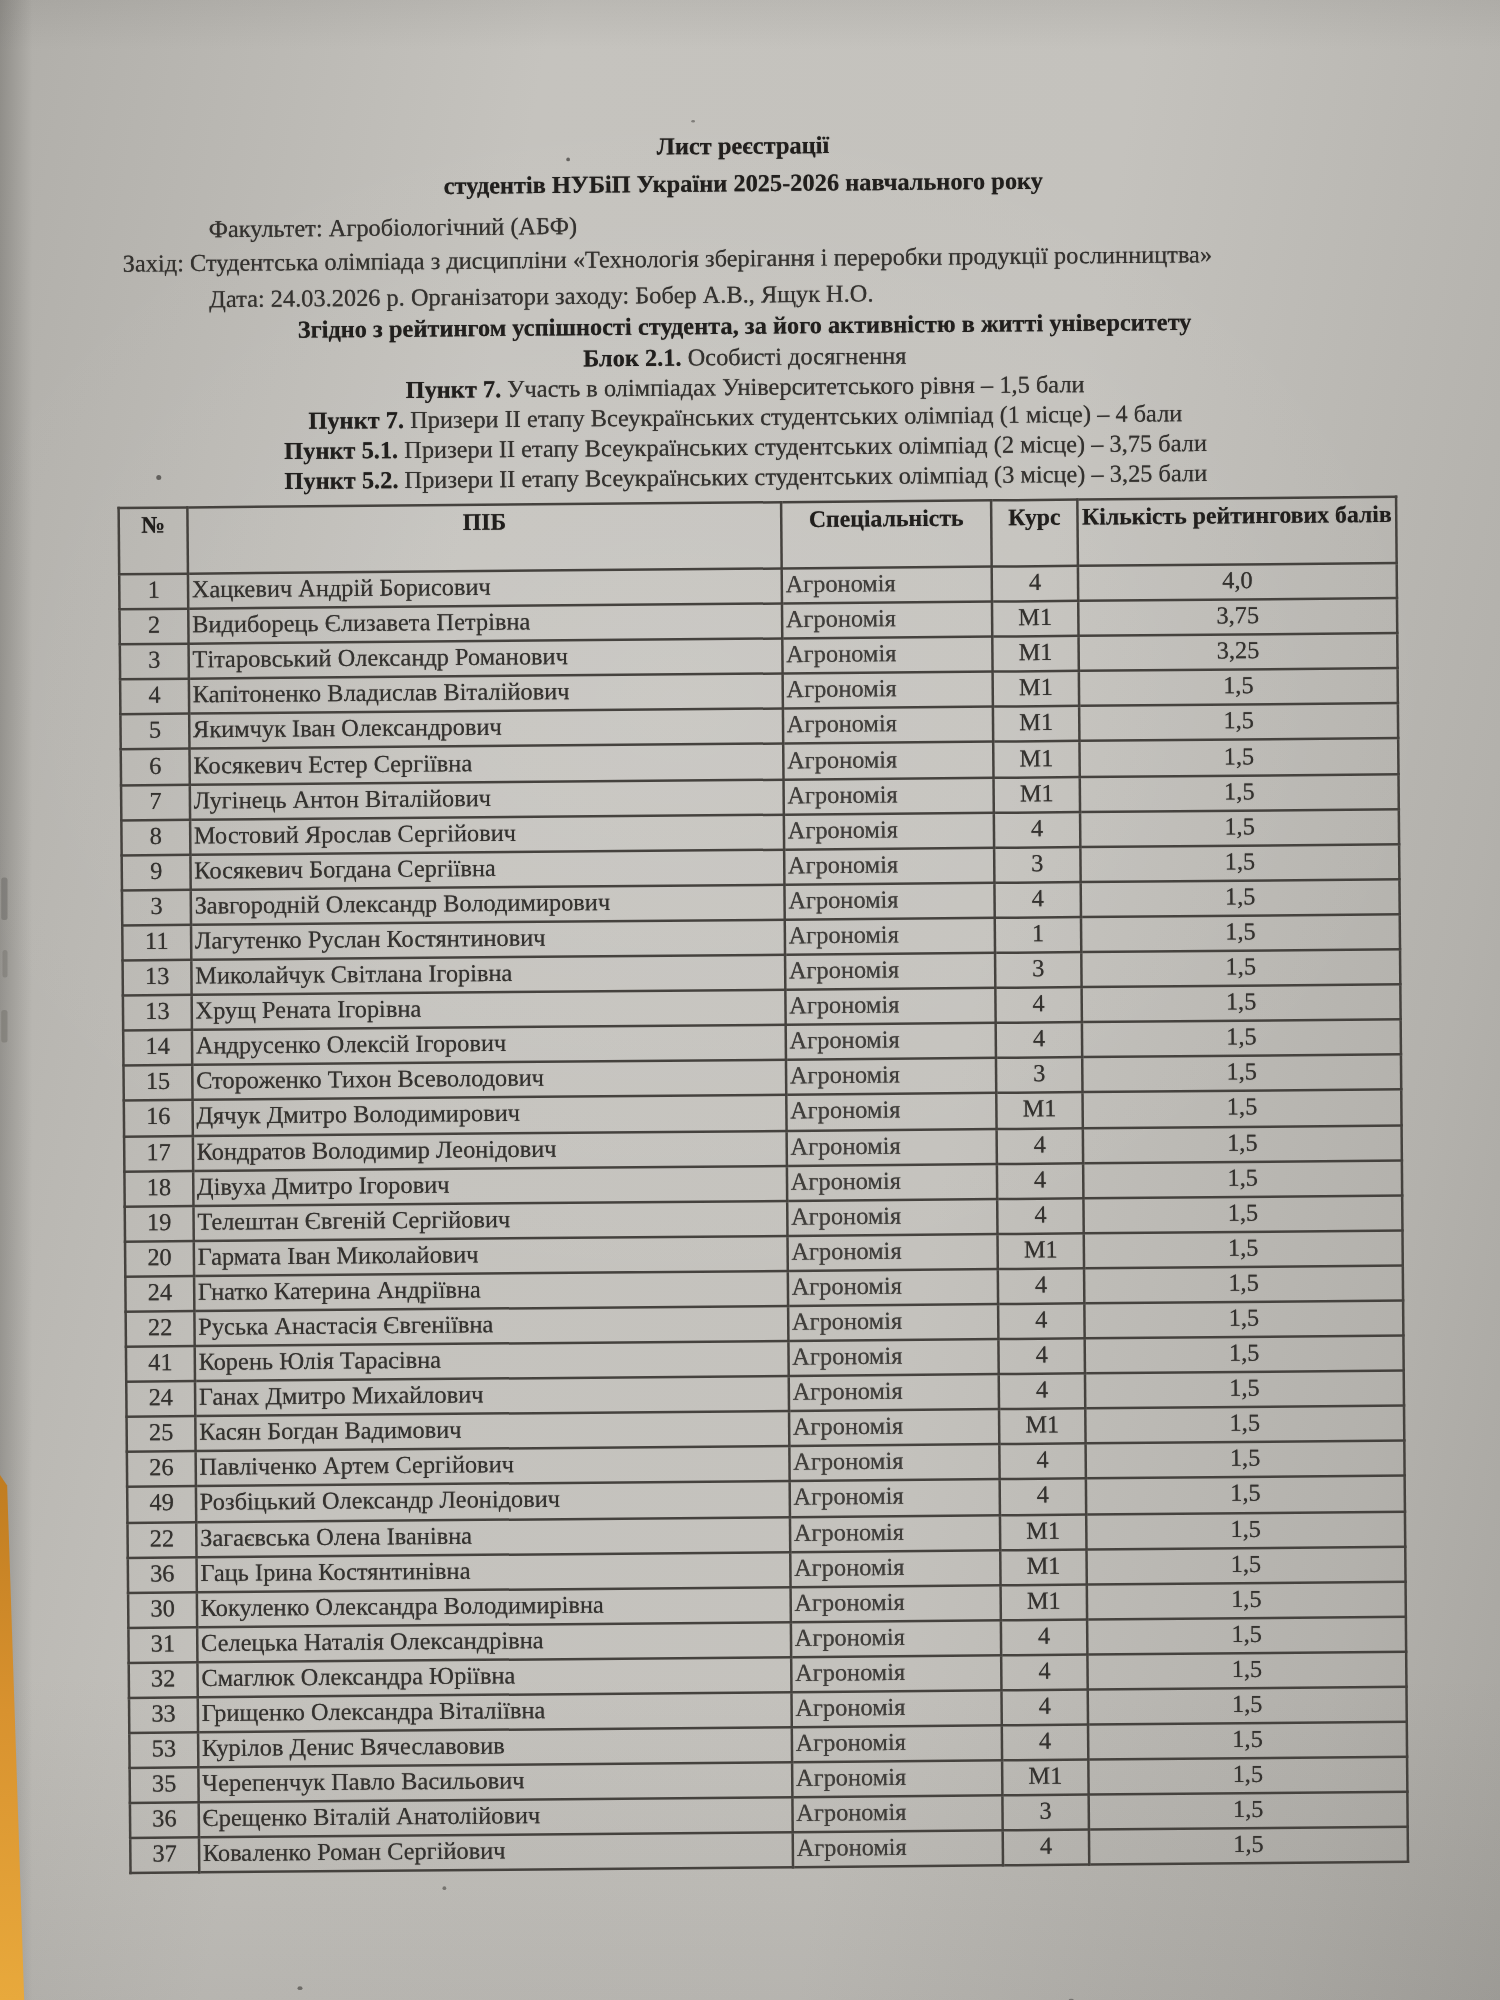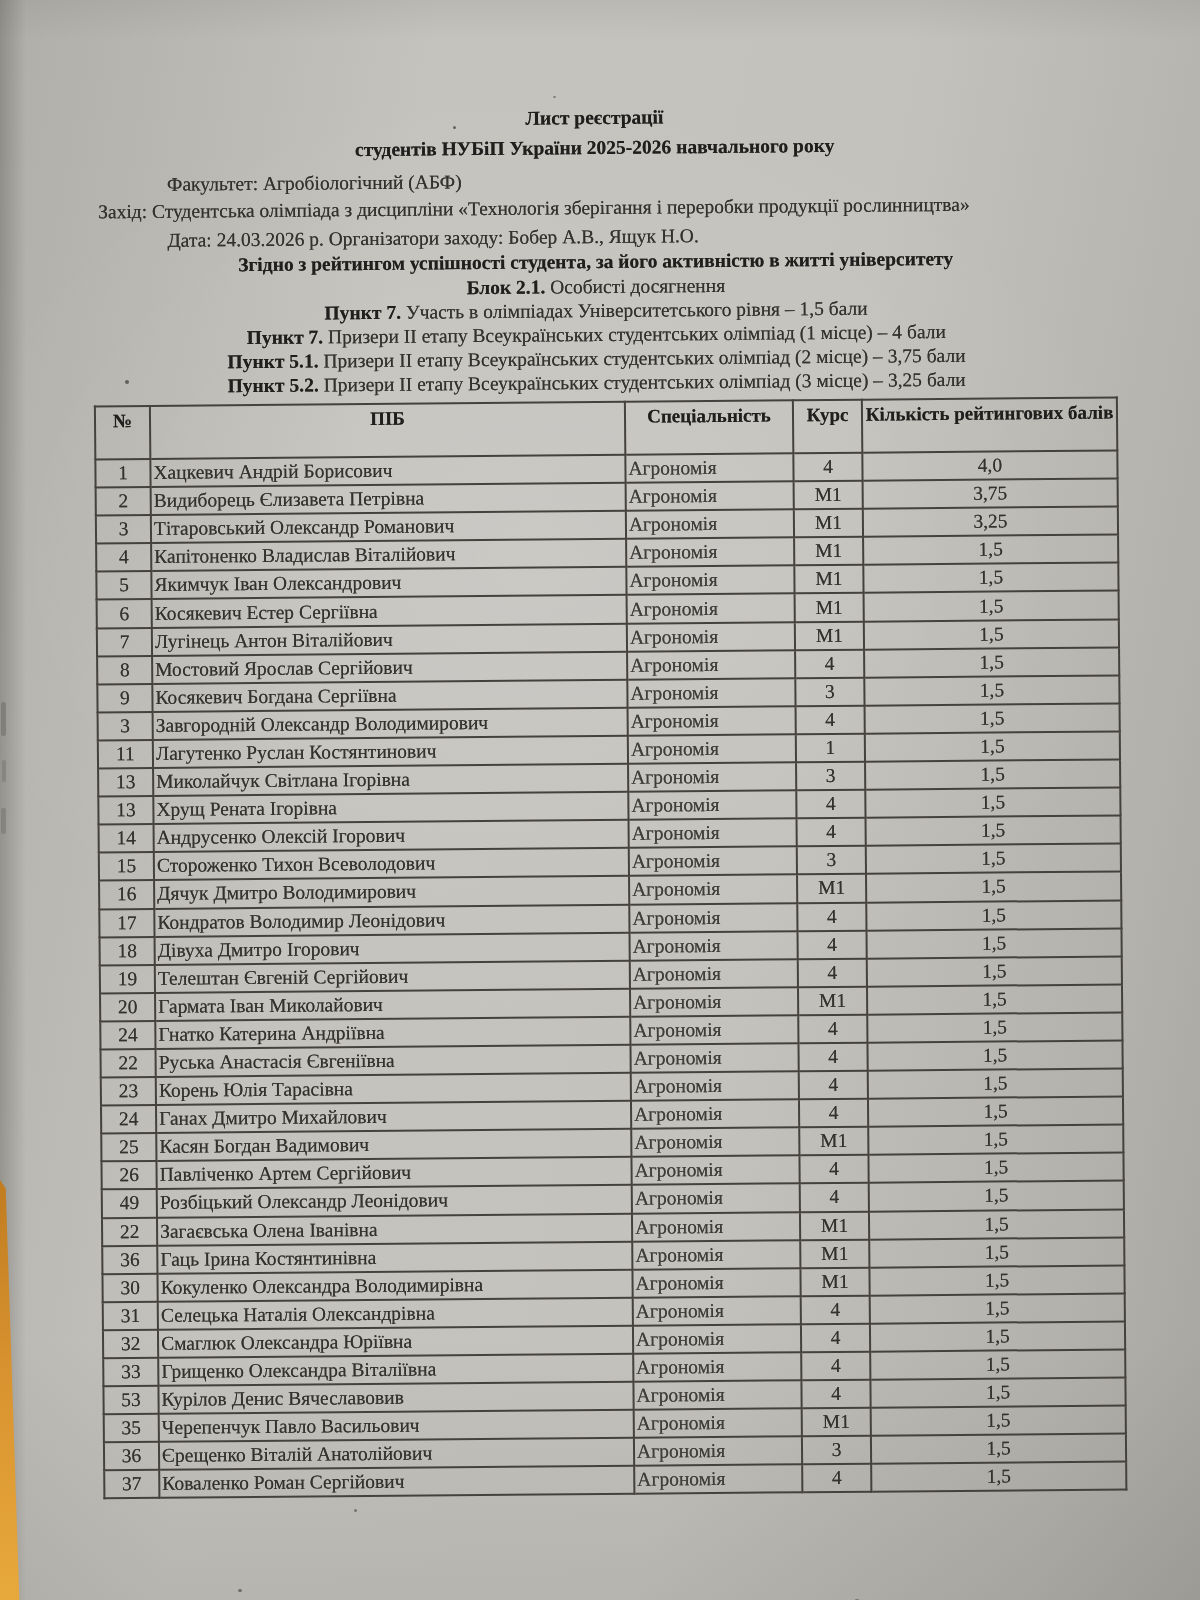--- a/index.html
+++ b/index.html
@@ -255,21 +255,21 @@
     <td class="c-score">1,5</td>
   </tr>
         <tr>
     <td class="c-num">22</td>
     <td class="c-name">Руська Анастасія Євгеніївна</td>
     <td class="c-spec">Агрономія</td>
     <td class="c-course">4</td>
     <td class="c-score">1,5</td>
   </tr>
         <tr>
-    <td class="c-num">23</td>
+    <td class="c-num">41</td>
     <td class="c-name">Корень Юлія Тарасівна</td>
     <td class="c-spec">Агрономія</td>
     <td class="c-course">4</td>
     <td class="c-score">1,5</td>
   </tr>
         <tr>
     <td class="c-num">24</td>
     <td class="c-name">Ганах Дмитро Михайлович</td>
     <td class="c-spec">Агрономія</td>
     <td class="c-course">4</td>

